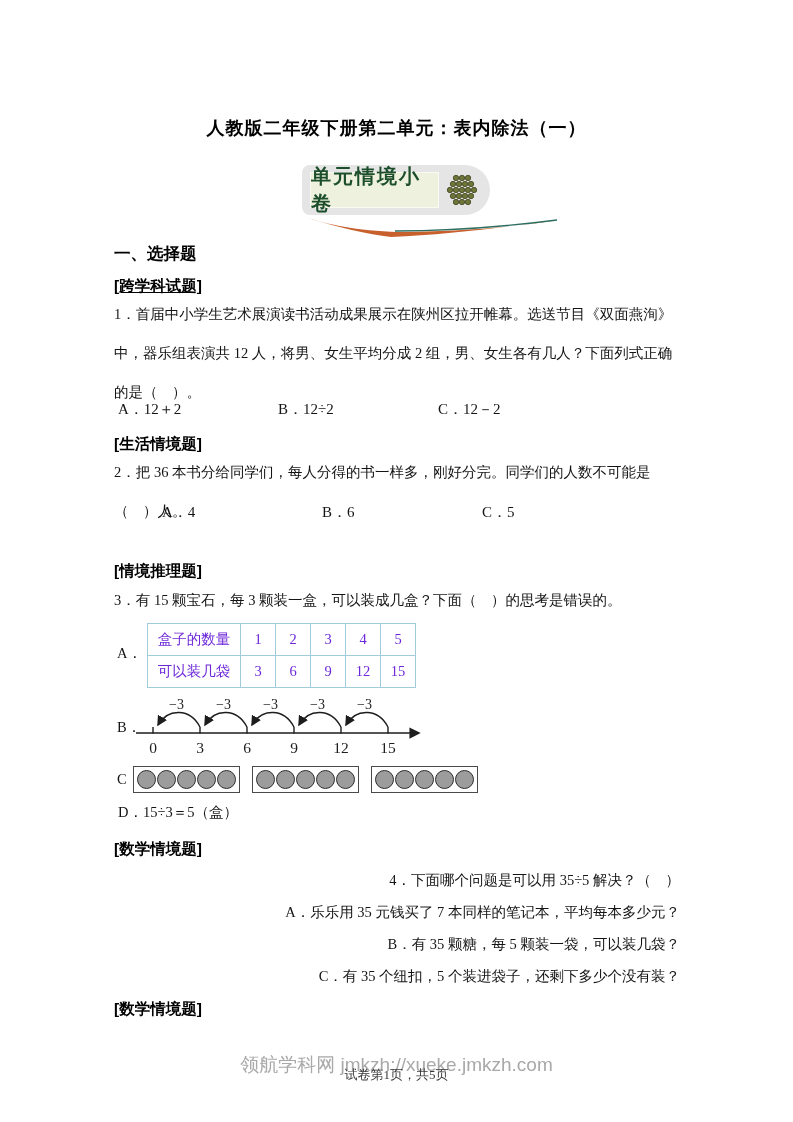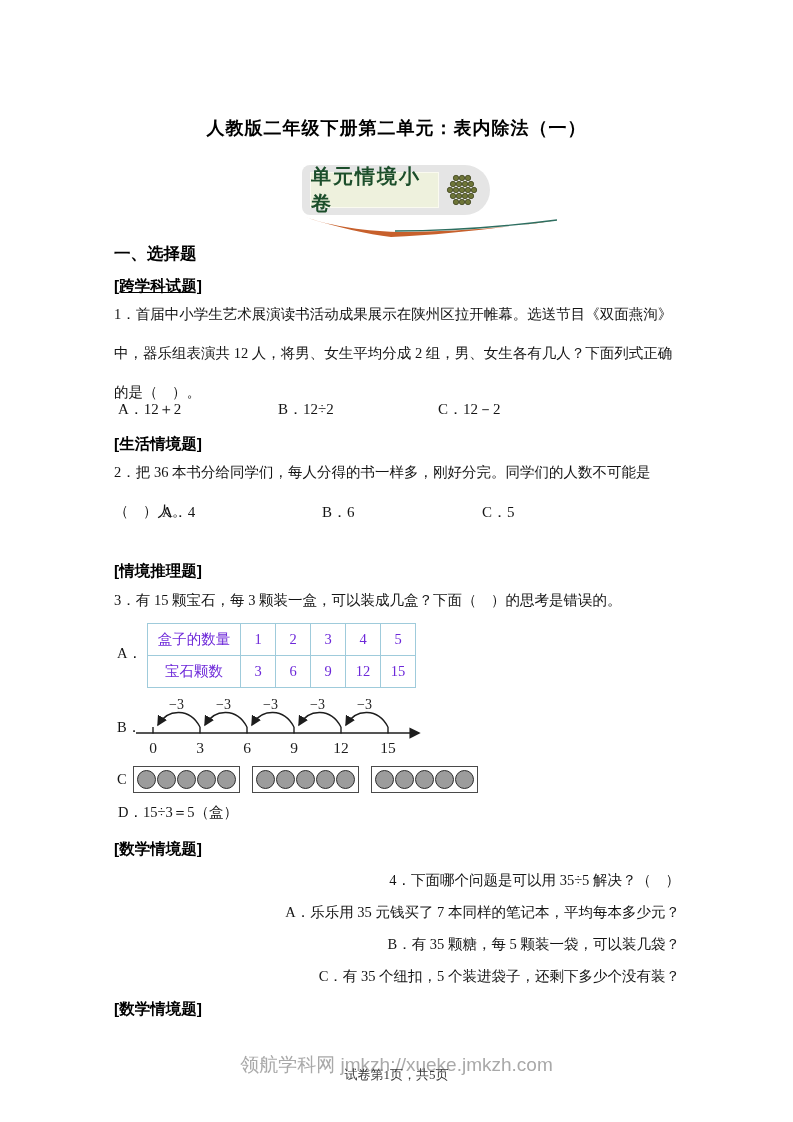--- a/index.html
+++ b/index.html
@@ -122,21 +122,21 @@
     <tbody>
         <tr>
       <td class="hd">盒子的数量</td>
       <td>1</td>
       <td>2</td>
       <td>3</td>
       <td>4</td>
       <td>5</td>
     </tr>
     <tr>
-      <td class="hd">宝石颗数</td>
+      <td class="hd">可以装几袋</td>
       <td>3</td>
       <td>6</td>
       <td>9</td>
       <td>12</td>
       <td>15</td>
     </tr>
   </tbody>
     </table>
 
   <span class="abs lbl lblB">B．</span>

